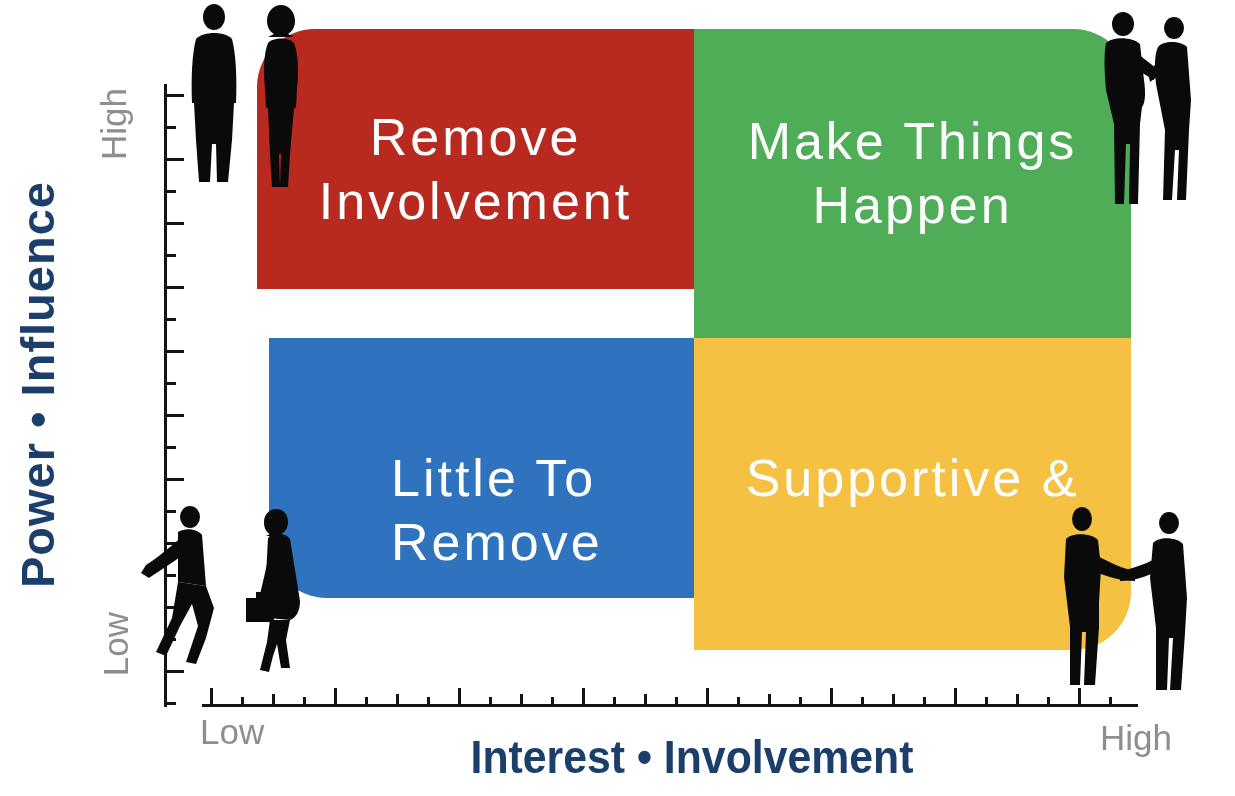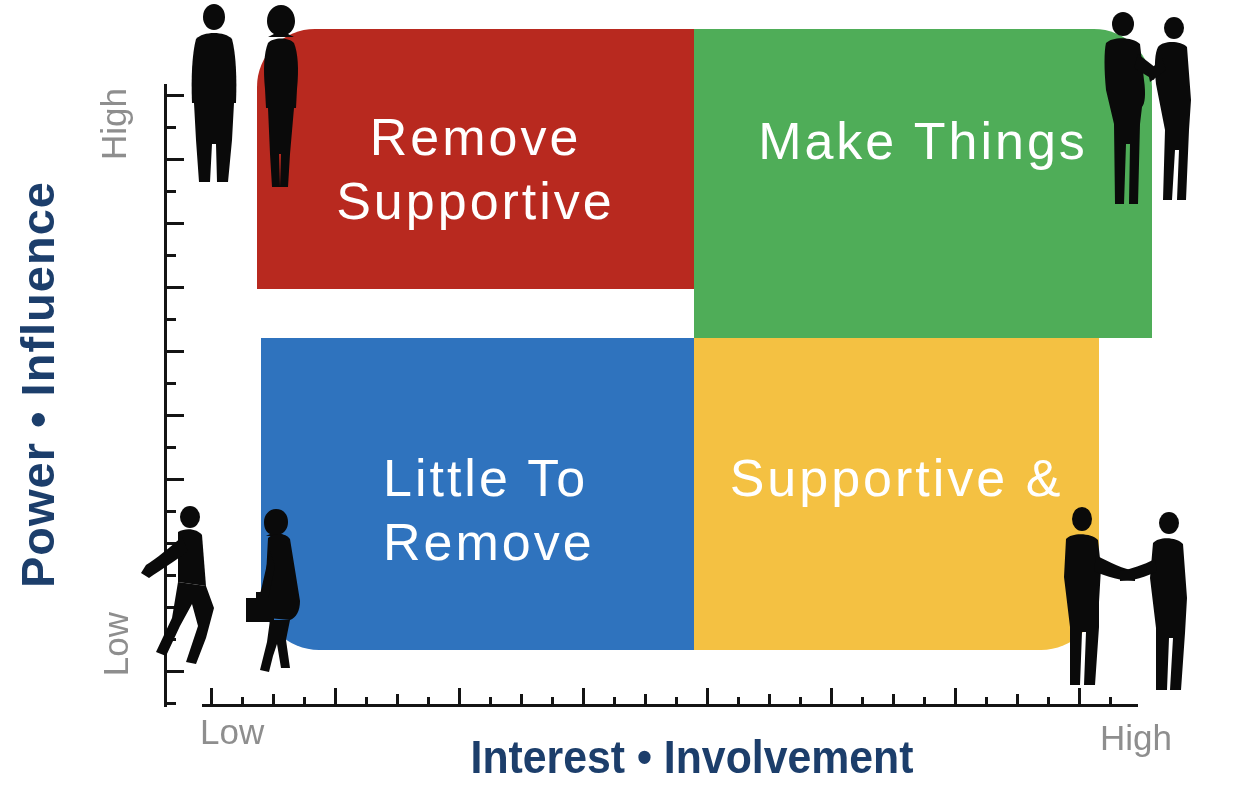--- a/index.html
+++ b/index.html
@@ -10,22 +10,22 @@
     font-family:"Liberation Sans", sans-serif;
     overflow:hidden;
   }
   
   .quads{
     position:absolute;left:257px;top:29px;width:874px;height:621px;
   }
   .quad{position:absolute;}
   .q-tl{left:0;top:0;width:437px;height:260px;border-top-left-radius:58px;}
   .q-tr{left:437px;top:0;width:437px;height:309px;border-top-right-radius:58px;}
-  .q-bl{left:4px;top:309px;width:437px;height:312px;border-bottom-left-radius:58px;}
-  .q-br{left:437px;top:309px;width:405px;height:312px;border-bottom-right-radius:58px;}
+  .q-bl{left:12px;top:309px;width:437px;height:260px;border-bottom-left-radius:58px;}
+  .q-br{left:437px;top:309px;width:437px;height:312px;border-bottom-right-radius:58px;}
   .qlabel{
     position:absolute;left:0;right:0;
     color:#ffffff;
     font-size:52px;line-height:64px;letter-spacing:3px;
     text-align:center;
     font-weight:400;
   }
   .q-tl .qlabel{top:76px;}
   .q-tr .qlabel{top:80px;}
   .q-bl .qlabel{top:108px;left:122px;right:auto;text-align:left;}
@@ -133,26 +133,27 @@
   <div class="axis-end x-low">Low</div>
   <div class="axis-end x-high">High</div>
 
   <div class="y-title">Power • Influence</div>
   <div class="x-title">Interest • Involvement</div>
 
   <div class="quads">
     <div class="quad q-tl" style="background: rgb(184, 41, 31);">
       <div class="qlabel">
         <div>Remove</div>
-        <div>Supportive</div>
-      </div>
-    </div>
-    <div class="quad q-tr" style="background: rgb(79, 173, 88); padding-left: 21px;">
+        <div>Involvement</div>
+      </div>
+    </div>
+    <div class="quad q-tr" style="background: rgb(79, 173, 88);">
       <div class="qlabel">
         <div>Make Things</div>
+        <div>Happen</div>
       </div>
     </div>
     <div class="quad q-bl" style="background: rgb(47, 115, 190);">
       <div class="qlabel">
         <div>Little To</div>
         <div>Remove</div>
       </div>
     </div>
     <div class="quad q-br" style="background: rgb(244, 193, 66);">
       <div class="qlabel">

